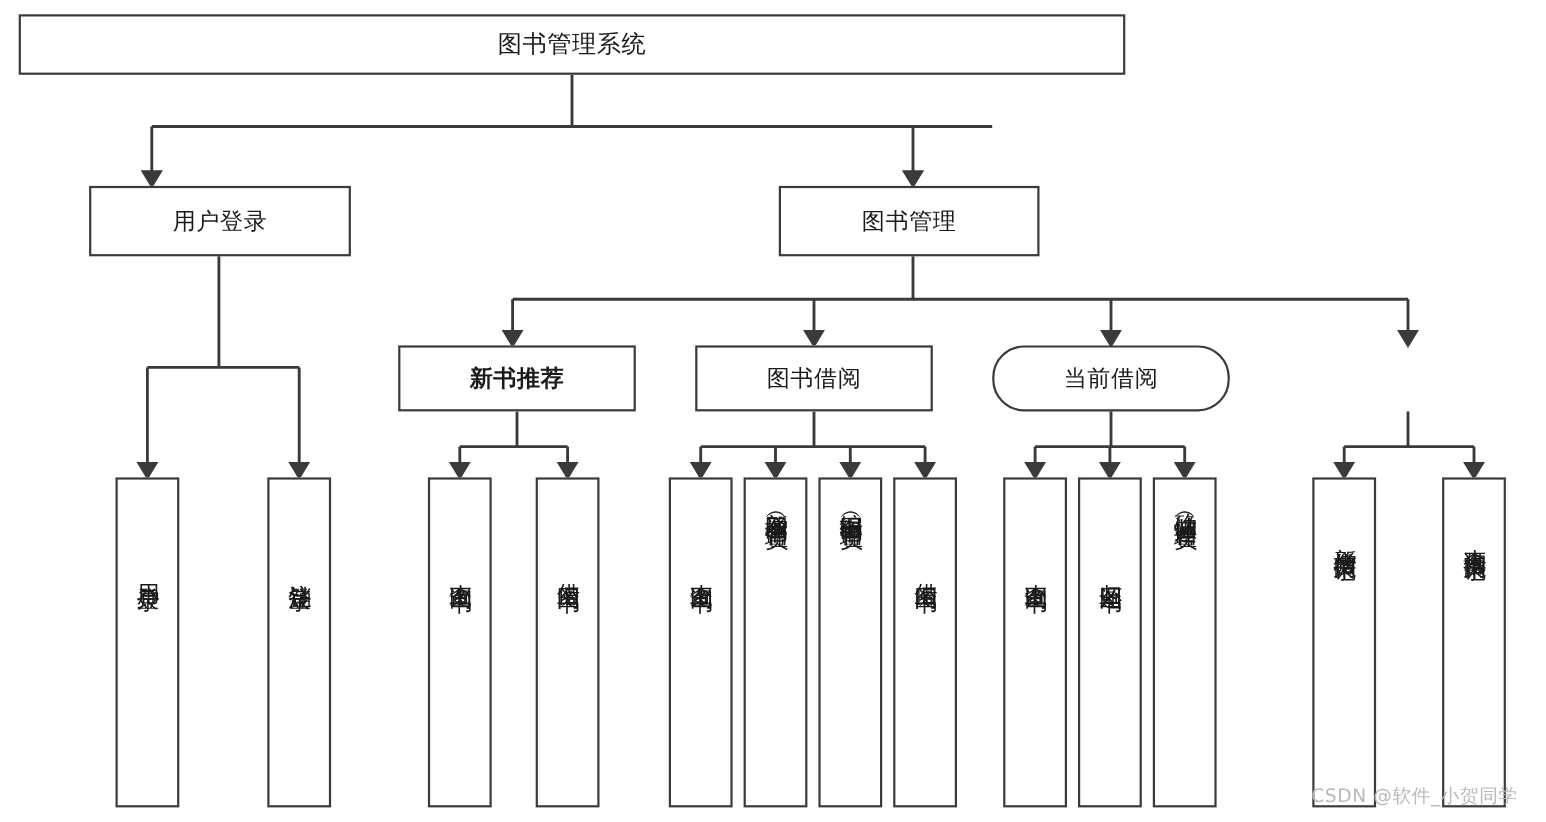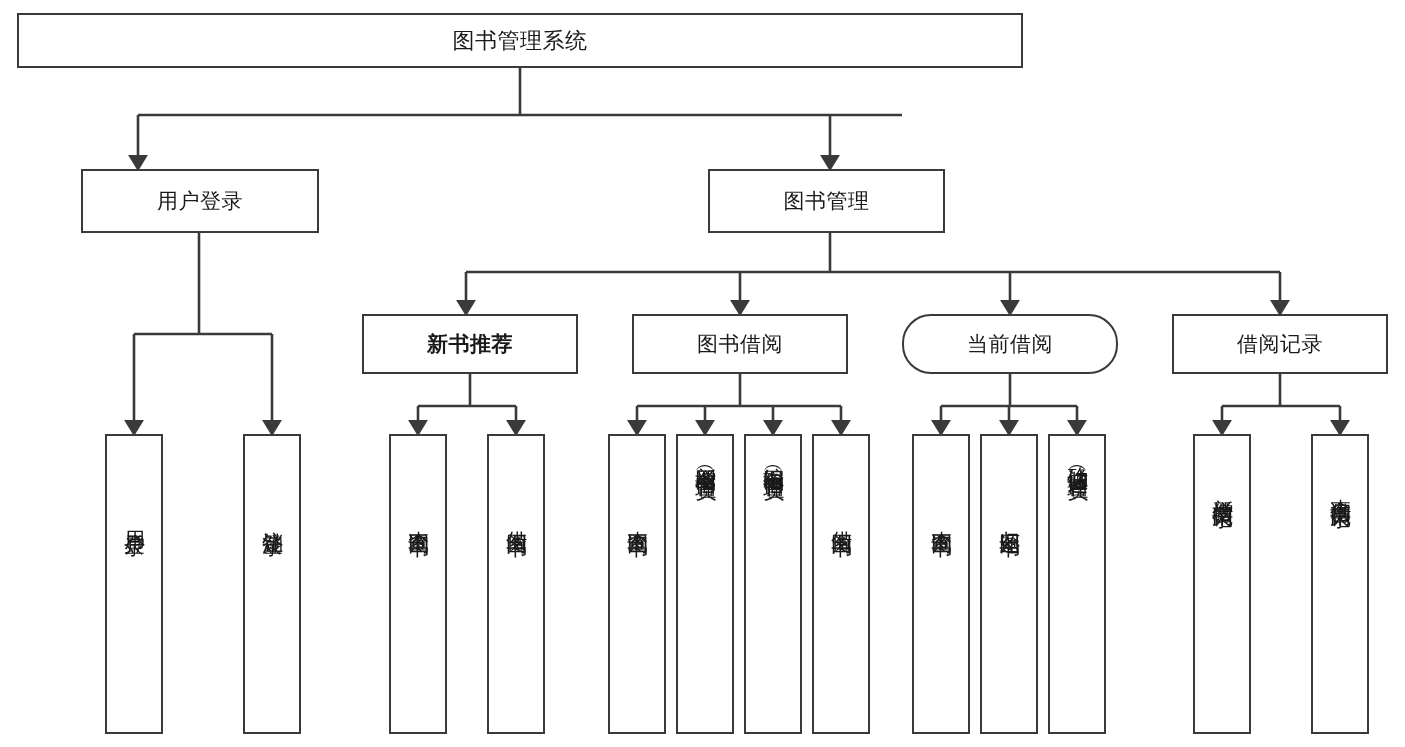--- a/index.html
+++ b/index.html
@@ -147,23 +147,20 @@
 
   <div class="node horizontal" style="left:362px; top:314px; width:216px; height:60px;font-weight:bold;">
     <span class="node-label">新书推荐</span>
   </div>
   <div class="node horizontal" style="left:632px; top:314px; width:216px; height:60px;">
     <span class="node-label">图书借阅</span>
   </div>
   <div class="node horizontal" style="left:902px; top:314px; width:216px; height:60px;border-radius:29px;">
     <span class="node-label">当前借阅</span>
   </div>
-  <div class="node horizontal" style="left:1172px; top:314px; width:216px; height:60px;">
-    <span class="node-label">借阅记录</span>
-  </div>
 
   <div class="node vertical pad-small" style="left:105px; top:434px; width:58px; height:300px;">
     <span class="node-label">用户登录</span>
   </div>
   <div class="node vertical pad-small" style="left:243px; top:434px; width:58px; height:300px;">
     <span class="node-label">注销登录</span>
   </div>
 
   <div class="node vertical pad-small" style="left:389px; top:434px; width:58px; height:300px;">
     <span class="node-label">查询图书</span>
@@ -195,14 +192,15 @@
     <span class="node-label">确认归还（管理员）</span>
   </div>
 
   <div class="node vertical pad-med" style="left:1193px; top:434px; width:58px; height:300px;">
     <span class="node-label">新增借阅记录</span>
   </div>
   <div class="node vertical pad-med" style="left:1311px; top:434px; width:58px; height:300px;">
     <span class="node-label">查询借阅记录</span>
   </div>
 
+  <div class="watermark">CSDN @软件_小贺同学</div>
 
 </div>
 
 </body></html>

